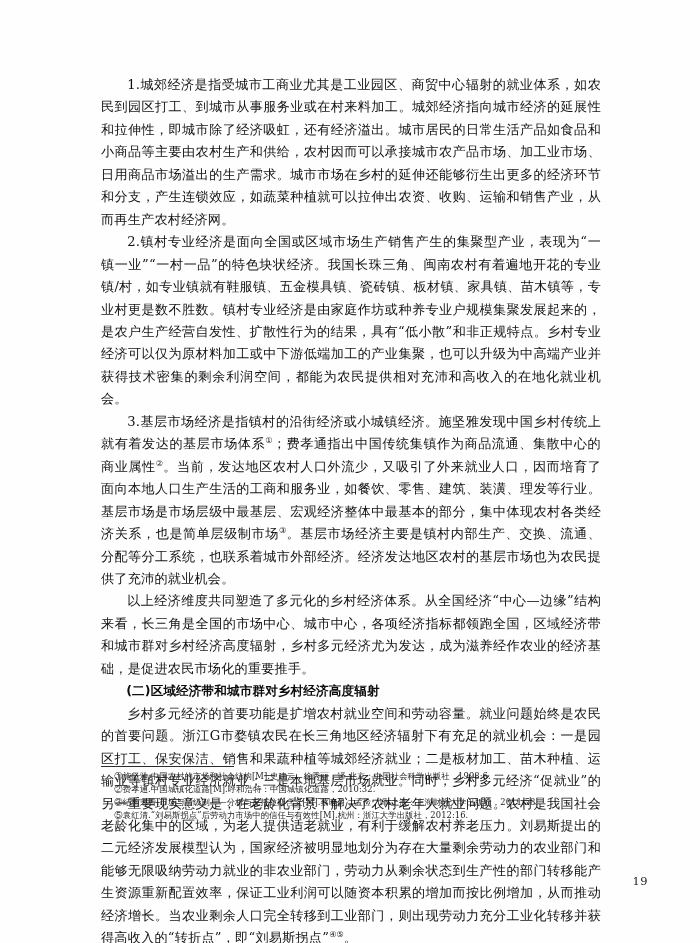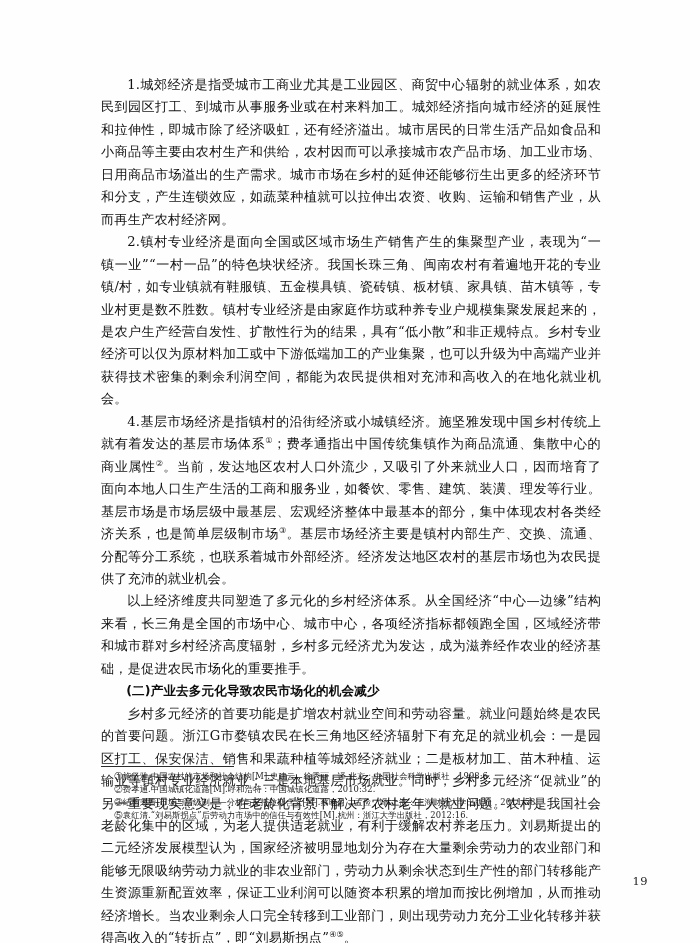--- a/index.html
+++ b/index.html
@@ -108,26 +108,26 @@
 
 <div class="page">
 
   <div class="content">
 
     <p class="para">1.城郊经济是指受城市工商业尤其是工业园区、商贸中心辐射的就业体系，如农民到园区打工、到城市从事服务业或在村来料加工。城郊经济指向城市经济的延展性和拉伸性，即城市除了经济吸虹，还有经济溢出。城市居民的日常生活产品如食品和小商品等主要由农村生产和供给，农村因而可以承接城市农产品市场、加工业市场、日用商品市场溢出的生产需求。城市市场在乡村的延伸还能够衍生出更多的经济环节和分支，产生连锁效应，如蔬菜种植就可以拉伸出农资、收购、运输和销售产业，从而再生产农村经济网。</p>
 
     <p class="para">2.镇村专业经济是面向全国或区域市场生产销售产生的集聚型产业，表现为“一镇一业”“一村一品”的特色块状经济。我国长珠三角、闽南农村有着遍地开花的专业镇/村，如专业镇就有鞋服镇、五金模具镇、瓷砖镇、板材镇、家具镇、苗木镇等，专业村更是数不胜数。镇村专业经济是由家庭作坊或种养专业户规模集聚发展起来的，是农户生产经营自发性、扩散性行为的结果，具有“低小散”和非正规特点。乡村专业经济可以仅为原材料加工或中下游低端加工的产业集聚，也可以升级为中高端产业并获得技术密集的剩余利润空间，都能为农民提供相对充沛和高收入的在地化就业机会。</p>
 
     <p class="para">
-      <span>4.基层市场经济是指镇村的沿街经济或小城镇经济。施坚雅发现中国乡村传统上就有着发达的基层市场体系</span><sup class="fn">①</sup><span>；费孝通指出中国传统集镇作为商品流通、集散中心的商业属性</span><sup class="fn">②</sup><span>。当前，发达地区农村人口外流少，又吸引了外来就业人口，因而培育了面向本地人口生产生活的工商和服务业，如餐饮、零售、建筑、装潢、理发等行业。基层市场是市场层级中最基层、宏观经济整体中最基本的部分，集中体现农村各类经济关系，也是简单层级制市场</span><sup class="fn">③</sup><span>。基层市场经济主要是镇村内部生产、交换、流通、分配等分工系统，也联系着城市外部经济。经济发达地区农村的基层市场也为农民提供了充沛的就业机会。</span>
+      <span>3.基层市场经济是指镇村的沿街经济或小城镇经济。施坚雅发现中国乡村传统上就有着发达的基层市场体系</span><sup class="fn">①</sup><span>；费孝通指出中国传统集镇作为商品流通、集散中心的商业属性</span><sup class="fn">②</sup><span>。当前，发达地区农村人口外流少，又吸引了外来就业人口，因而培育了面向本地人口生产生活的工商和服务业，如餐饮、零售、建筑、装潢、理发等行业。基层市场是市场层级中最基层、宏观经济整体中最基本的部分，集中体现农村各类经济关系，也是简单层级制市场</span><sup class="fn">③</sup><span>。基层市场经济主要是镇村内部生产、交换、流通、分配等分工系统，也联系着城市外部经济。经济发达地区农村的基层市场也为农民提供了充沛的就业机会。</span>
     </p>
 
     <p class="para">以上经济维度共同塑造了多元化的乡村经济体系。从全国经济“中心—边缘”结构来看，长三角是全国的市场中心、城市中心，各项经济指标都领跑全国，区域经济带和城市群对乡村经济高度辐射，乡村多元经济尤为发达，成为滋养经作农业的经济基础，是促进农民市场化的重要推手。</p>
 
-    <p class="heading">(二)产业去多元化导致农民市场化的机会减少</p>
+    <p class="heading">(二)区域经济带和城市群对乡村经济高度辐射</p>
 
     <p class="para">
       <span>乡村多元经济的首要功能是扩增农村就业空间和劳动容量。就业问题始终是农民的首要问题。浙江G市婺镇农民在长三角地区经济辐射下有充足的就业机会：一是园区打工、保安保洁、销售和果蔬种植等城郊经济就业；二是板材加工、苗木种植、运输业等镇村专业经济就业；三是本地基层市场就业。同时，乡村多元经济“促就业”的另一重要现实意义是，在老龄化背景下解决了农村老年人就业问题。农村是我国社会老龄化集中的区域，为老人提供适老就业，有利于缓解农村养老压力。刘易斯提出的二元经济发展模型认为，国家经济被明显地划分为存在大量剩余劳动力的农业部门和能够无限吸纳劳动力就业的非农业部门，劳动力从剩余状态到生产性的部门转移能产生资源重新配置效率，保证工业利润可以随资本积累的增加而按比例增加，从而推动经济增长。当农业剩余人口完全转移到工业部门，则出现劳动力充分工业化转移并获得高收入的“转折点”，即“刘易斯拐点”</span><sup class="fn">④⑤</sup><span>。</span>
     </p>
 
   </div>
 
   <div class="footnote-rule"></div>
 
   <div class="footnotes">

